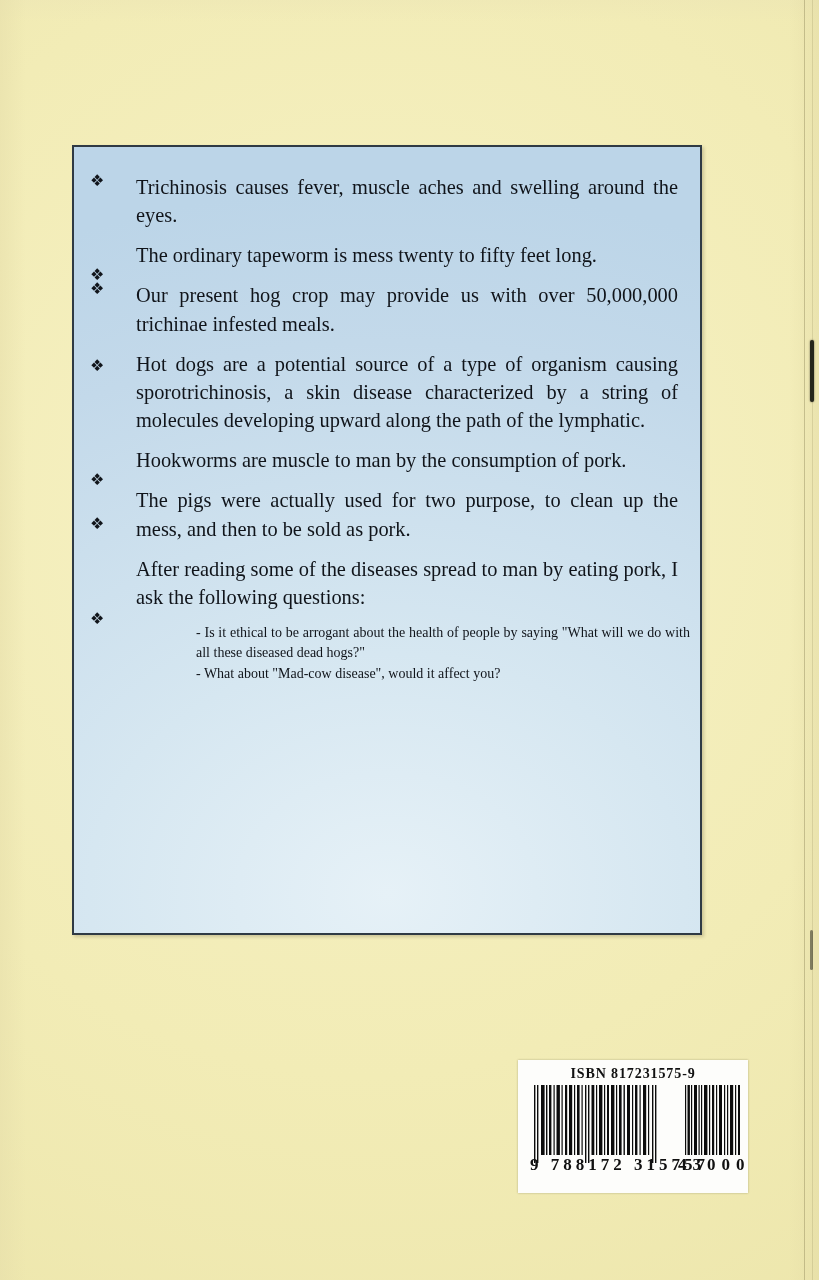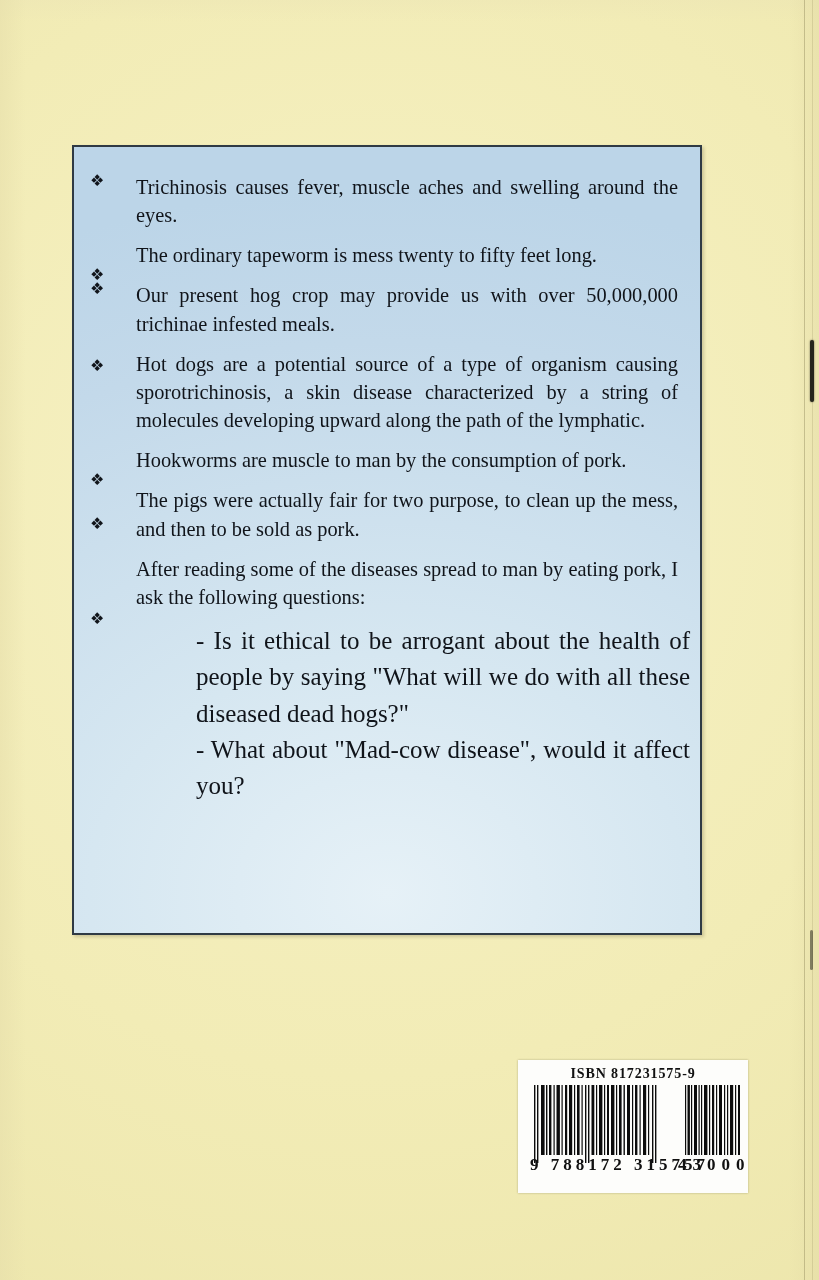--- a/index.html
+++ b/index.html
@@ -83,21 +83,21 @@
   }
   li.fact p{margin:12px;}
 
   
   .gap-a{margin-top:18px;}
   .gap-b{margin-top:16px;}
 
   .questions{
     margin:6px 0 0 0;
     padding-left:112px;
-    font-size:25px;
+    font-size:14px;
     line-height:1.45;
     color:#10141a;
   }
   .questions .q{ margin:0; text-align:justify; }
 
   
   #barcode-label{
     position:absolute;
     left:518px; top:1060px;
     width:230px; height:133px;
@@ -238,21 +238,21 @@
           <p>Hot dogs are a potential source of a type of organism causing sporotrichinosis, a skin disease characterized by a string of molecules developing upward along the path of the lymphatic.</p>
         </li>
 
         <li class="fact gap-a">
           <span class="bullet" style="top:26px">❖</span>
           <p>Hookworms are muscle to man by the consumption of pork.</p>
         </li>
 
         <li class="fact gap-b">
           <span class="bullet" style="top:30px">❖</span>
-          <p>The pigs were actually fair for two purpose, to clean up the mess, and then to be sold as pork.</p>
+          <p>The pigs were actually used for two purpose, to clean up the mess, and then to be sold as pork.</p>
         </li>
 
         <li class="fact gap-b">
           <span class="bullet" style="top:56px">❖</span>
           <p>After reading some of the diseases spread to man by eating pork, I ask the following questions:</p>
         </li>
       </ul>
 
       <div class="questions">
         <p class="q">- Is it ethical to be arrogant about the health of people by saying "What will we do with all these diseased dead hogs?"</p>

